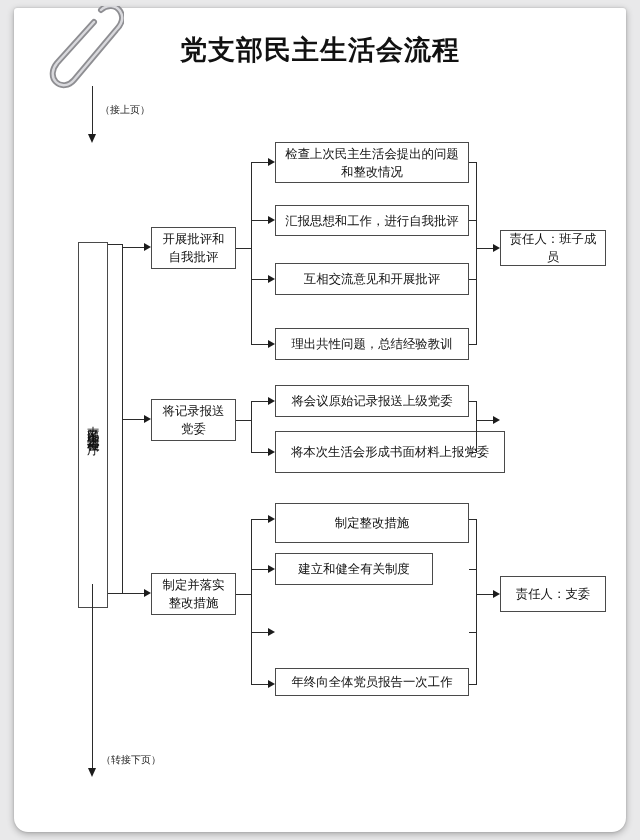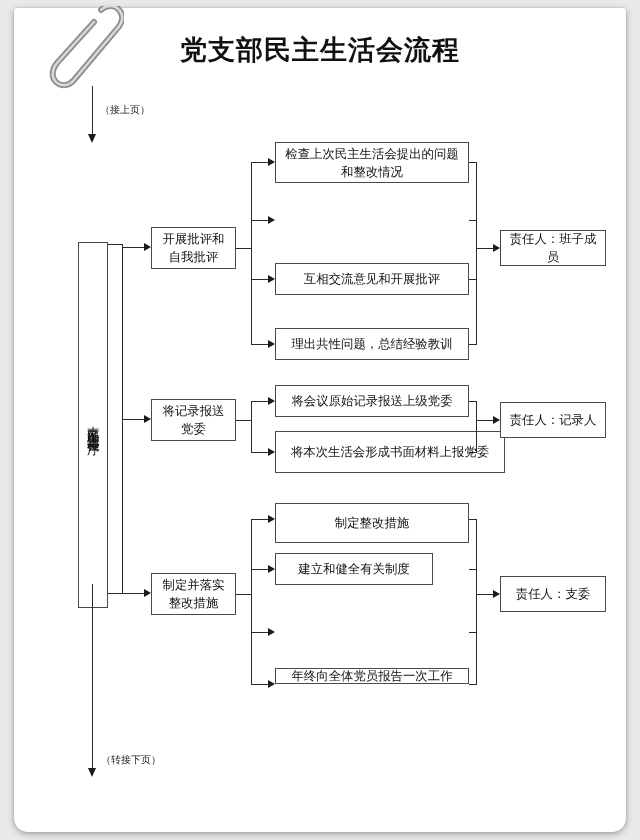--- a/index.html
+++ b/index.html
@@ -120,20 +120,23 @@
   <div class="v" style="left:237px;top:154px;height:182px;"></div>
 
   <div class="h" style="left:237px;top:154px;width:19px;"></div>
   <div class="arrowR" style="left:254px;top:149.5px;"></div>
   <div class="box" style="left:261px;top:134px;width:194px;height:41px;">
     <span>检查上次民主生活会提出的问题和整改情况</span>
   </div>
 
   <div class="h" style="left:237px;top:212px;width:19px;"></div>
   <div class="arrowR" style="left:254px;top:207.5px;"></div>
+  <div class="box" style="left:261px;top:197px;width:194px;height:31px;">
+    <span>汇报思想和工作，进行自我批评</span>
+  </div>
 
   <div class="h" style="left:237px;top:271px;width:19px;"></div>
   <div class="arrowR" style="left:254px;top:266.5px;"></div>
   <div class="box" style="left:261px;top:255px;width:194px;height:32px;">
     <span>互相交流意见和开展批评</span>
   </div>
 
   <div class="h" style="left:237px;top:336px;width:19px;"></div>
   <div class="arrowR" style="left:254px;top:331.5px;"></div>
   <div class="box" style="left:261px;top:320px;width:194px;height:32px;">
@@ -168,23 +171,20 @@
   <div class="arrowR" style="left:254px;top:439.5px;"></div>
   <div class="box" style="left:261px;top:423px;width:230px;height:42px;">
     <span>将本次生活会形成书面材料上报党委</span>
   </div>
 
   <div class="v" style="left:462px;top:393px;height:52px;"></div>
   <div class="h" style="left:455px;top:393px;width:8px;"></div>
   <div class="h" style="left:455px;top:444px;width:8px;"></div>
   <div class="h" style="left:462px;top:412px;width:19px;"></div>
   <div class="arrowR" style="left:479px;top:407.5px;"></div>
-  <div class="box" style="left:486px;top:394px;width:106px;height:36px;">
-    <span>责任人：记录人</span>
-  </div>
 
   <div class="box" style="left:137px;top:565px;width:85px;height:42px;">
     <span>制定并落实整改措施</span>
   </div>
 
   <div class="h" style="left:222px;top:586px;width:16px;"></div>
   <div class="v" style="left:237px;top:511px;height:165px;"></div>
 
   <div class="h" style="left:237px;top:511px;width:19px;"></div>
   <div class="arrowR" style="left:254px;top:506.5px;"></div>
@@ -196,21 +196,21 @@
   <div class="arrowR" style="left:254px;top:556.5px;"></div>
   <div class="box" style="left:261px;top:545px;width:158px;height:32px;">
     <span>建立和健全有关制度</span>
   </div>
 
   <div class="h" style="left:237px;top:624px;width:19px;"></div>
   <div class="arrowR" style="left:254px;top:619.5px;"></div>
 
   <div class="h" style="left:237px;top:676px;width:19px;"></div>
   <div class="arrowR" style="left:254px;top:671.5px;"></div>
-  <div class="box" style="left:261px;top:660px;width:194px;height:16px;">
+  <div class="box" style="left:261px;top:660px;width:194px;height:28px;">
     <span>年终向全体党员报告一次工作</span>
   </div>
 
   <div class="v" style="left:462px;top:511px;height:165px;"></div>
   <div class="h" style="left:455px;top:511px;width:8px;"></div>
   <div class="h" style="left:455px;top:561px;width:8px;"></div>
   <div class="h" style="left:455px;top:624px;width:8px;"></div>
   <div class="h" style="left:455px;top:676px;width:8px;"></div>
   <div class="h" style="left:462px;top:586px;width:19px;"></div>
   <div class="arrowR" style="left:479px;top:581.5px;"></div>

